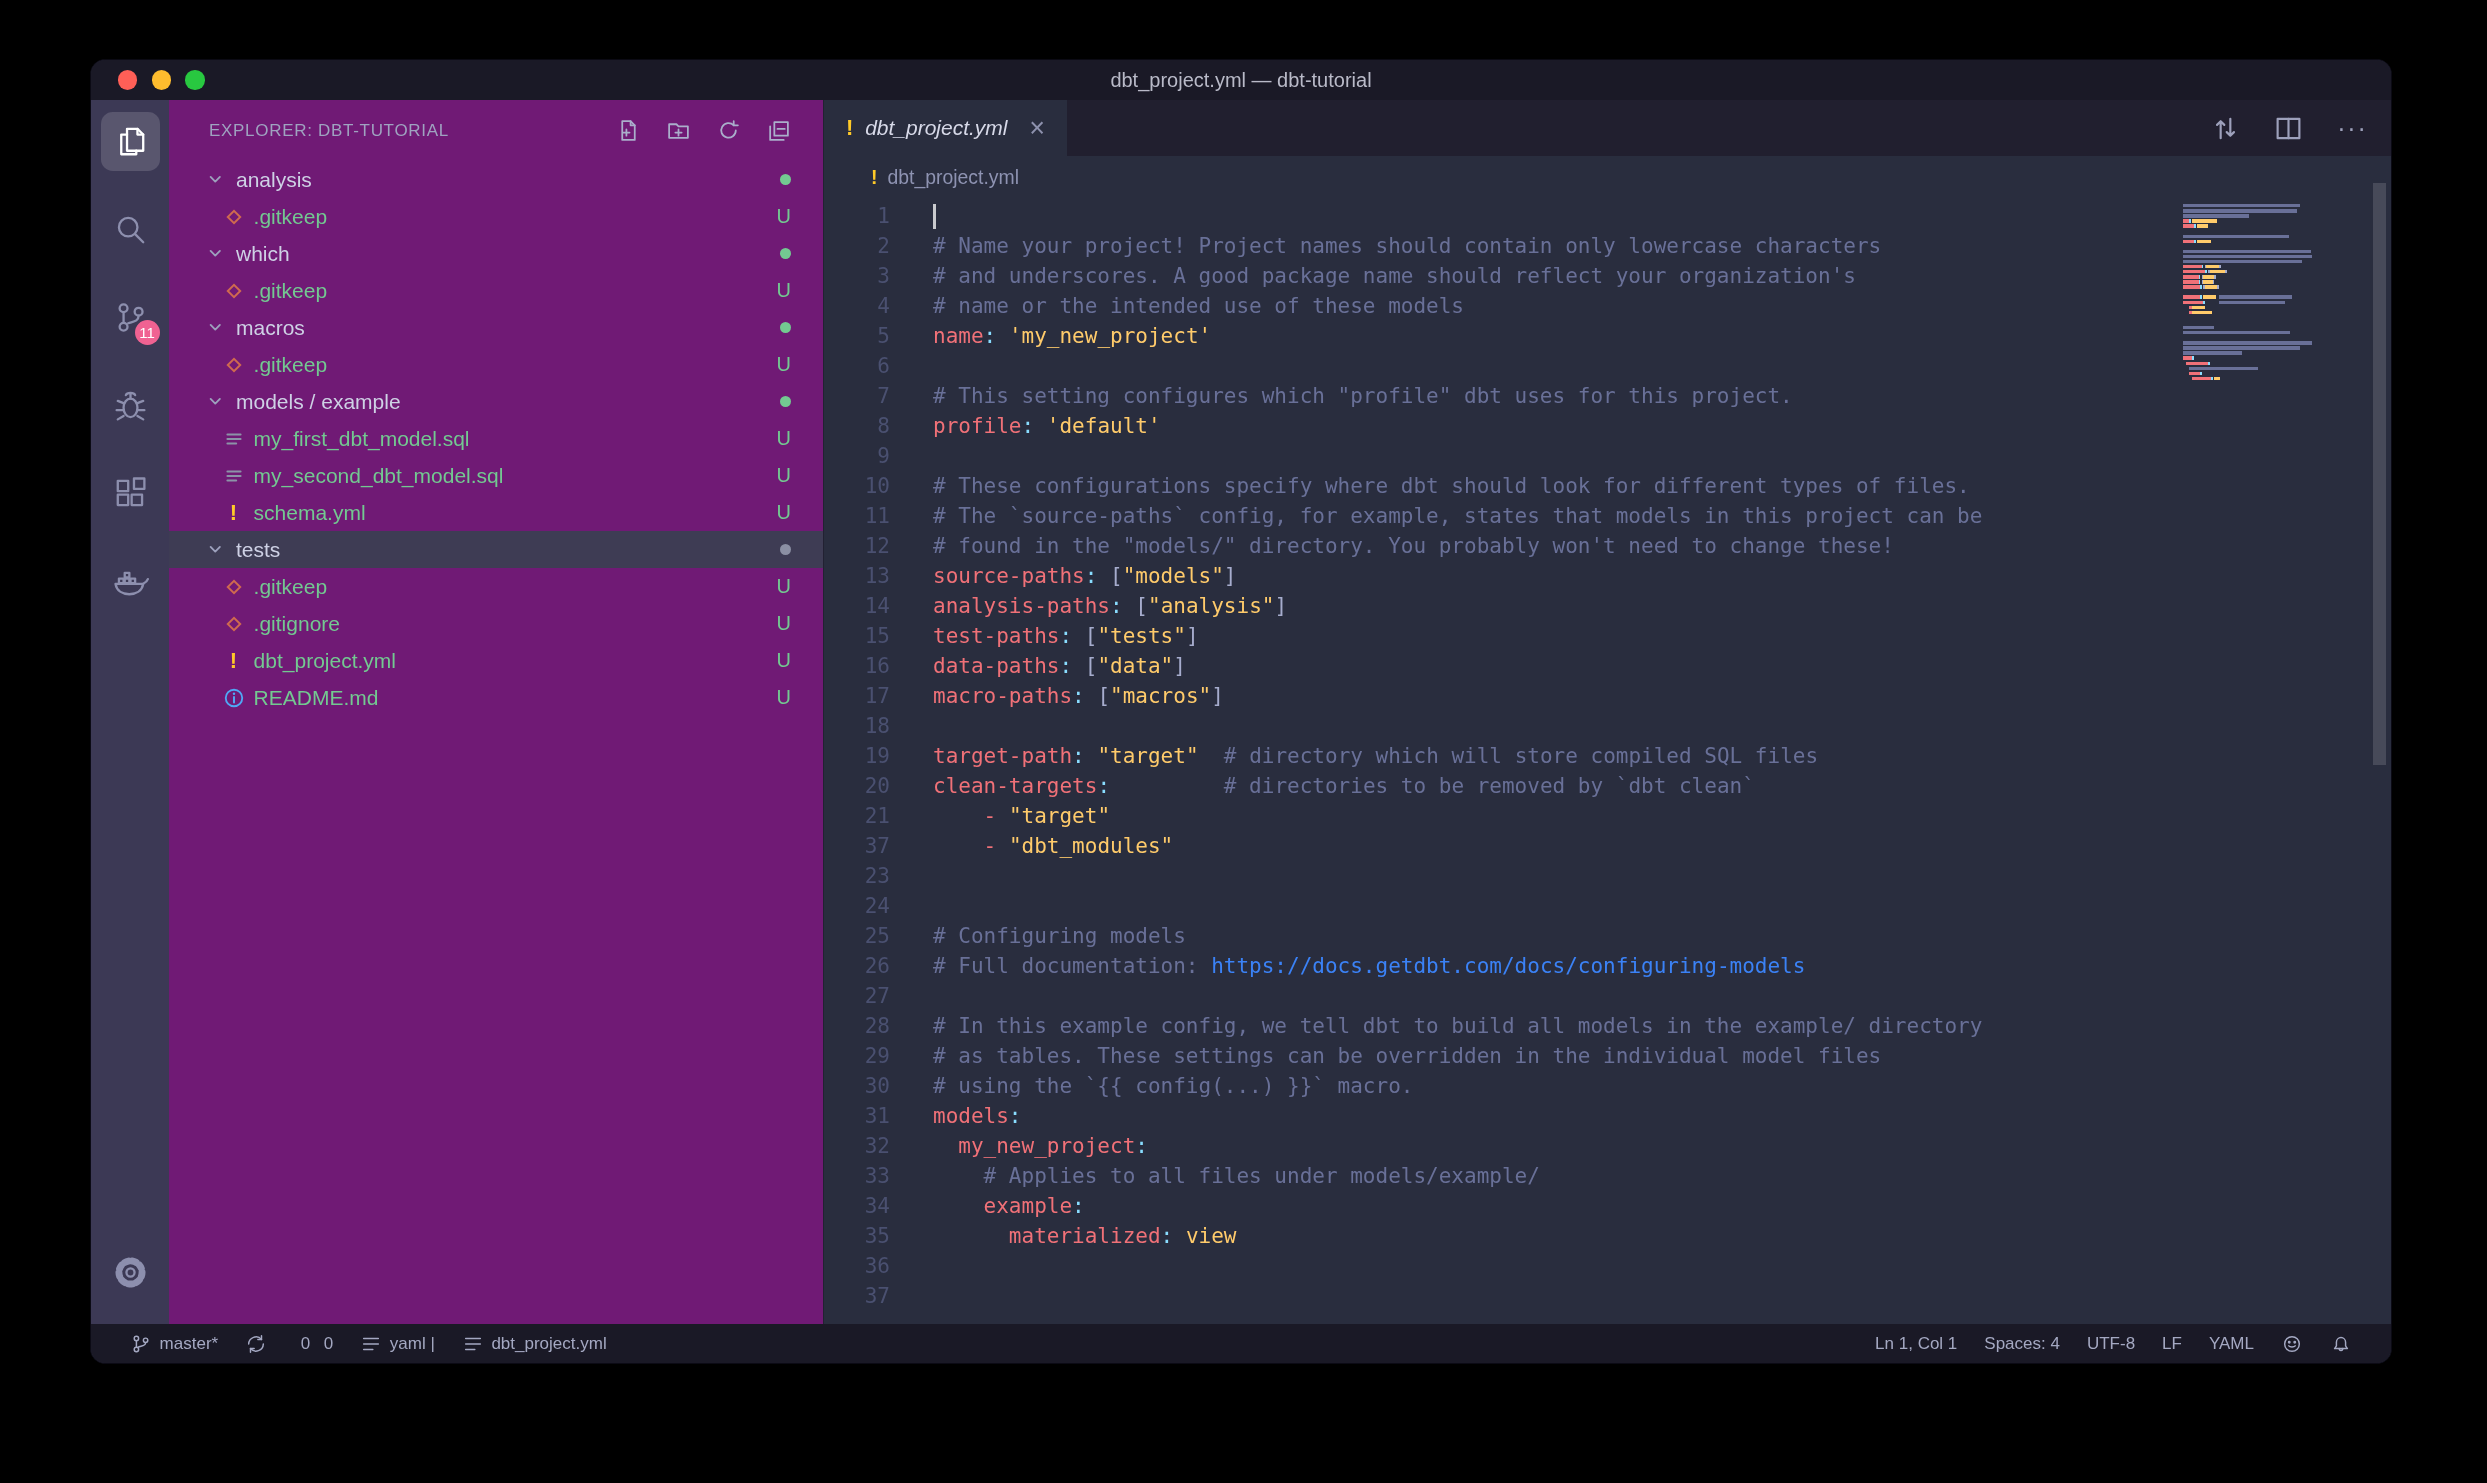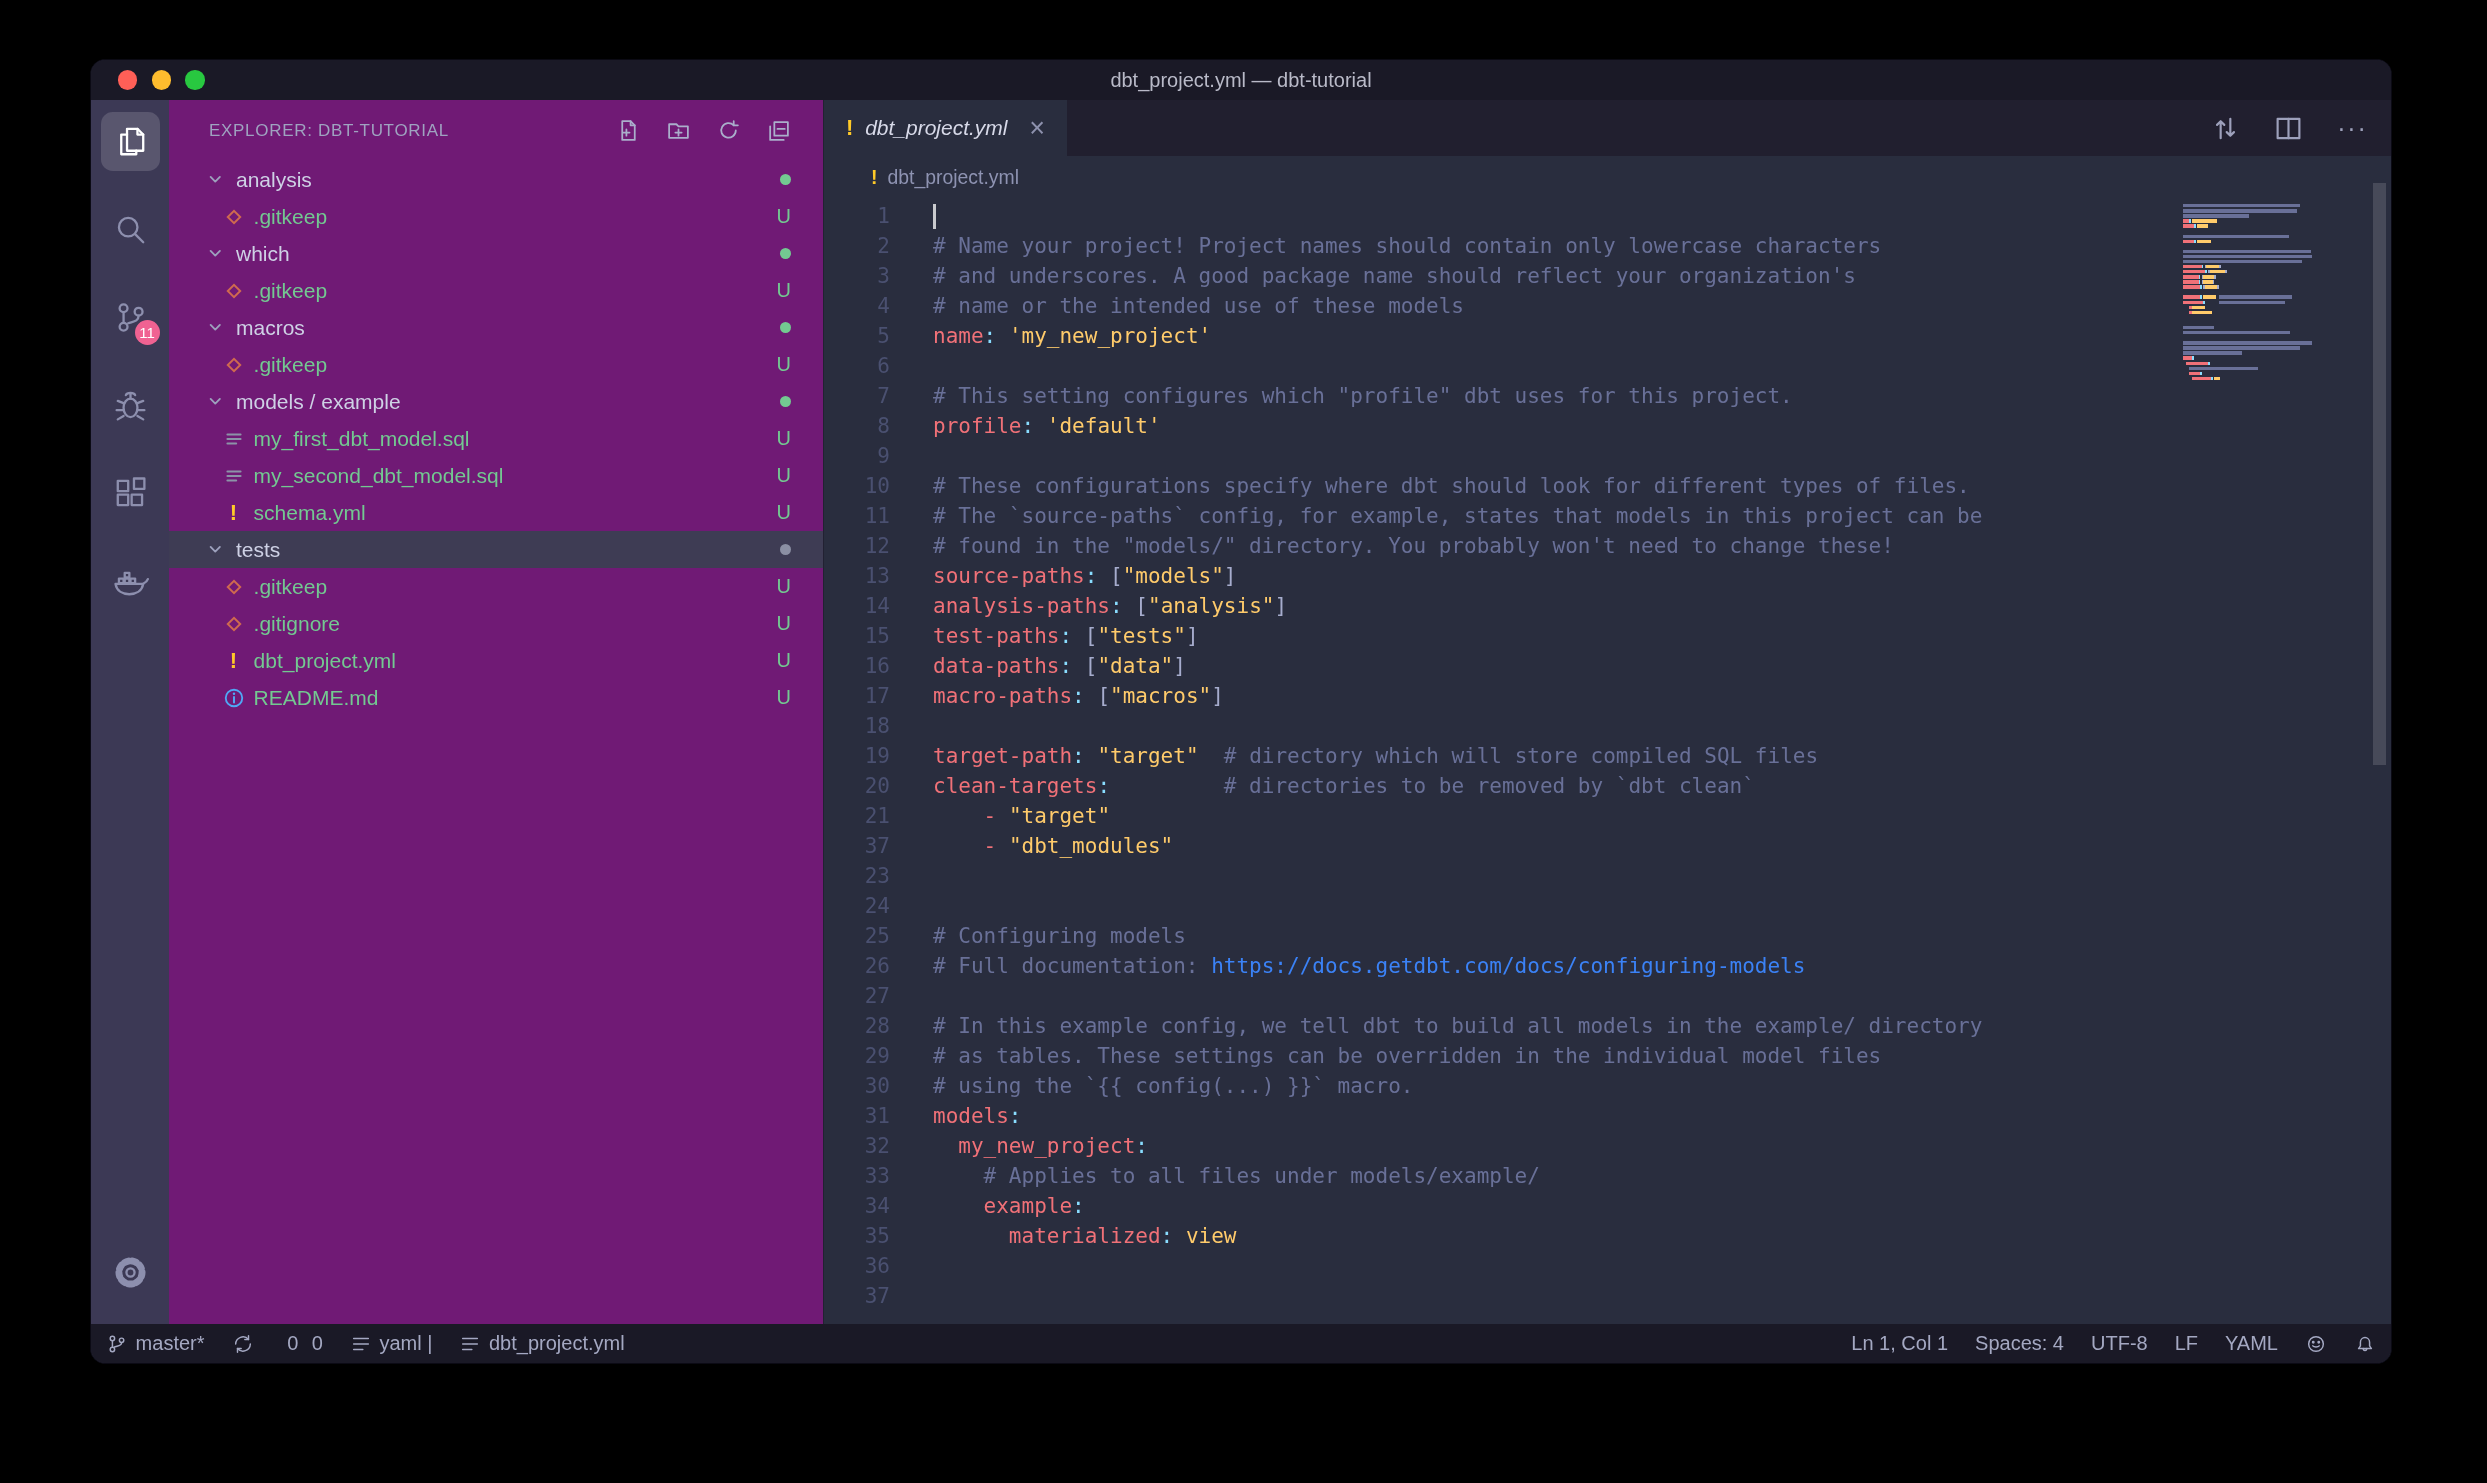--- a/index.html
+++ b/index.html
@@ -75,21 +75,21 @@
   .sg-k{color:#f07178} .sg-d{color:#f07178} .sg-c{color:#89ddff} .sg-b{color:#a6accd}
   .sg-s{color:#ffcb6b} .sg-cm{color:#697098} .sg-lk{color:#3b82f6;} .sg-w{color:#a6accd}
   .cursor { position:absolute; left:0; top:3.4px; width:2.5px; height:25px; background:rgba(255,255,255,.75); }
 
   .minimap { position:absolute; top:99px; right:69px; width:139px; }
   .mm-line { height:3.4px; margin-bottom:1.7px; display:flex; }
   .mm-line span { display:block; height:3.4px; flex:none; }
   .scroll-thumb { position:absolute; top:83px; right:5px; width:12.6px; height:582px; background:rgba(255,255,255,.14); }
 
   
-  .statusbar { height:39px; flex:none; background:#1a1926; display:flex; align-items:center; padding:0 15px; color:#a4a8c2; font-size:20px; }
+  .statusbar { height:39px; flex:none; background:#1a1926; display:flex; align-items:center; padding:0 39px; color:#a4a8c2; font-size:17px; }
   .sb-left, .sb-right { display:flex; align-items:center; gap:27px; }
   .sb-right { margin-left:auto; }
   .sb-item { display:flex; align-items:center; gap:7.6px; }
   .sb-item svg { width:22px; height:22px; stroke:currentColor; fill:none; stroke-width:1.6; stroke-linecap:round; stroke-linejoin:round; }
   .sb-problems { display:flex; align-items:center; gap:6.7px; }
 </style>
 </head>
 <body>
 
 <div class="window">

